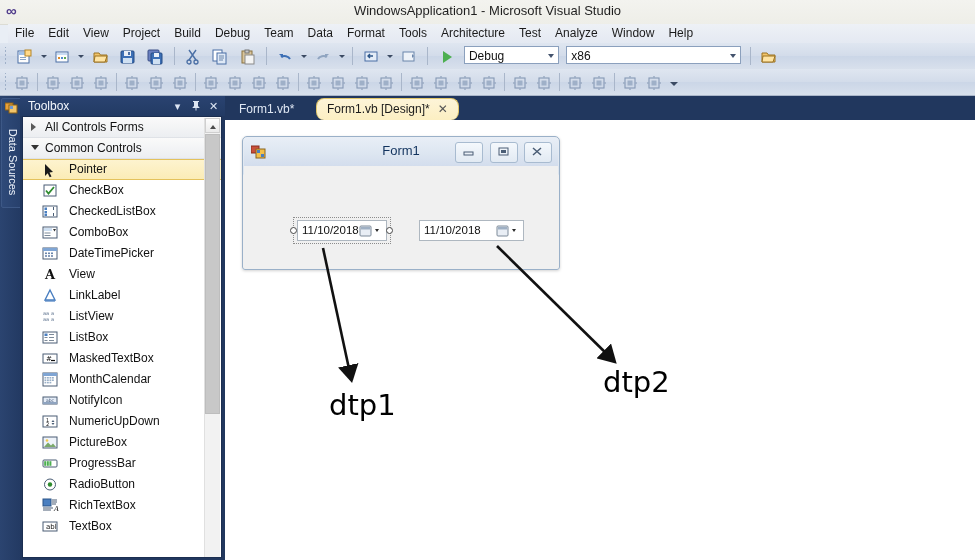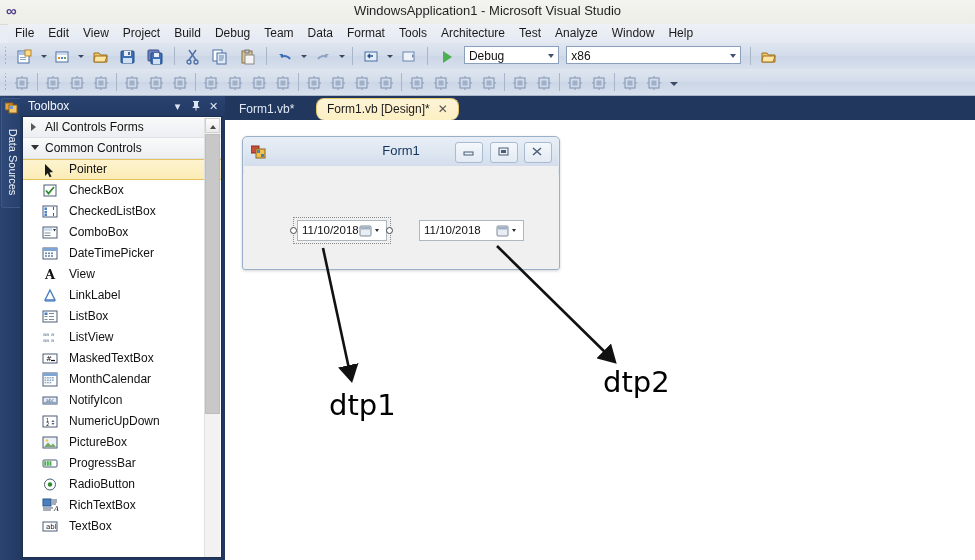--- a/index.html
+++ b/index.html
@@ -632,32 +632,32 @@
                   </g>
                 </svg></span><span>DateTimePicker</span></div>
             <div class="tbx-item"><span class="tbx-icon"><svg width="18" height="17" viewBox="0 0 18 17">
                   <text x="9" y="13" font-size="13" text-anchor="middle" fill="#111" font-family="DejaVu Serif" font-weight="bold">A</text>
                 </svg></span><span>View</span></div>
             <div class="tbx-item"><span class="tbx-icon"><svg width="18" height="17" viewBox="0 0 18 17">
                   <path d="M9 3l5 10H4z" fill="none" stroke="#4a7fc0" stroke-width="1.4"></path>
                   <path d="M4 14h10" stroke="#4a7fc0" stroke-width="1.2"></path>
                 </svg></span><span>LinkLabel</span></div>
             <div class="tbx-item"><span class="tbx-icon"><svg width="18" height="17" viewBox="0 0 18 17">
-                  <rect x="2" y="3" width="14" height="11" fill="#fff" stroke="#4a5d75"></rect>
-                  <rect x="3.5" y="4.5" width="3" height="2.5" fill="#4a7fc0"></rect>
-                  <path d="M8 5.5h5M8 8.5h5M8 11.5h5M3.5 8.5h3M3.5 11.5h3" stroke="#7d8a99"></path>
-                </svg></span><span>ListBox</span></div>
-            <div class="tbx-item"><span class="tbx-icon"><svg width="18" height="17" viewBox="0 0 18 17">
                   <g fill="#5a6f8c" font-size="5" font-family="DejaVu Sans">
                     <text x="2" y="7">aa</text>
                     <text x="10" y="7">a</text>
                     <text x="2" y="13">aa</text>
                     <text x="10" y="13">a</text>
                   </g>
                 </svg></span><span>ListView</span></div>
+            <div class="tbx-item"><span class="tbx-icon"><svg width="18" height="17" viewBox="0 0 18 17">
+                  <rect x="2" y="3" width="14" height="11" fill="#fff" stroke="#4a5d75"></rect>
+                  <rect x="3.5" y="4.5" width="3" height="2.5" fill="#4a7fc0"></rect>
+                  <path d="M8 5.5h5M8 8.5h5M8 11.5h5M3.5 8.5h3M3.5 11.5h3" stroke="#7d8a99"></path>
+                </svg></span><span>ListBox</span></div>
             <div class="tbx-item"><span class="tbx-icon"><svg width="18" height="17" viewBox="0 0 18 17">
                   <rect x="2" y="4" width="14" height="9" fill="#fff" stroke="#4a5d75"></rect>
                   <text x="5" y="11" font-size="7" fill="#111" font-family="DejaVu Sans">#</text>
                   <path d="M10 10.5h4" stroke="#111" stroke-width="1.2"></path>
                 </svg></span><span>MaskedTextBox</span></div>
             <div class="tbx-item"><span class="tbx-icon"><svg width="18" height="17" viewBox="0 0 18 17">
                   <rect x="2" y="2" width="14" height="13" fill="#fff" stroke="#4a5d75"></rect>
                   <rect x="2" y="2" width="14" height="3" fill="#7fa5d4"></rect>
                   <g fill="#9ab0c8">
                     <rect x="3.5" y="6" width="1.8" height="1.6"></rect>

